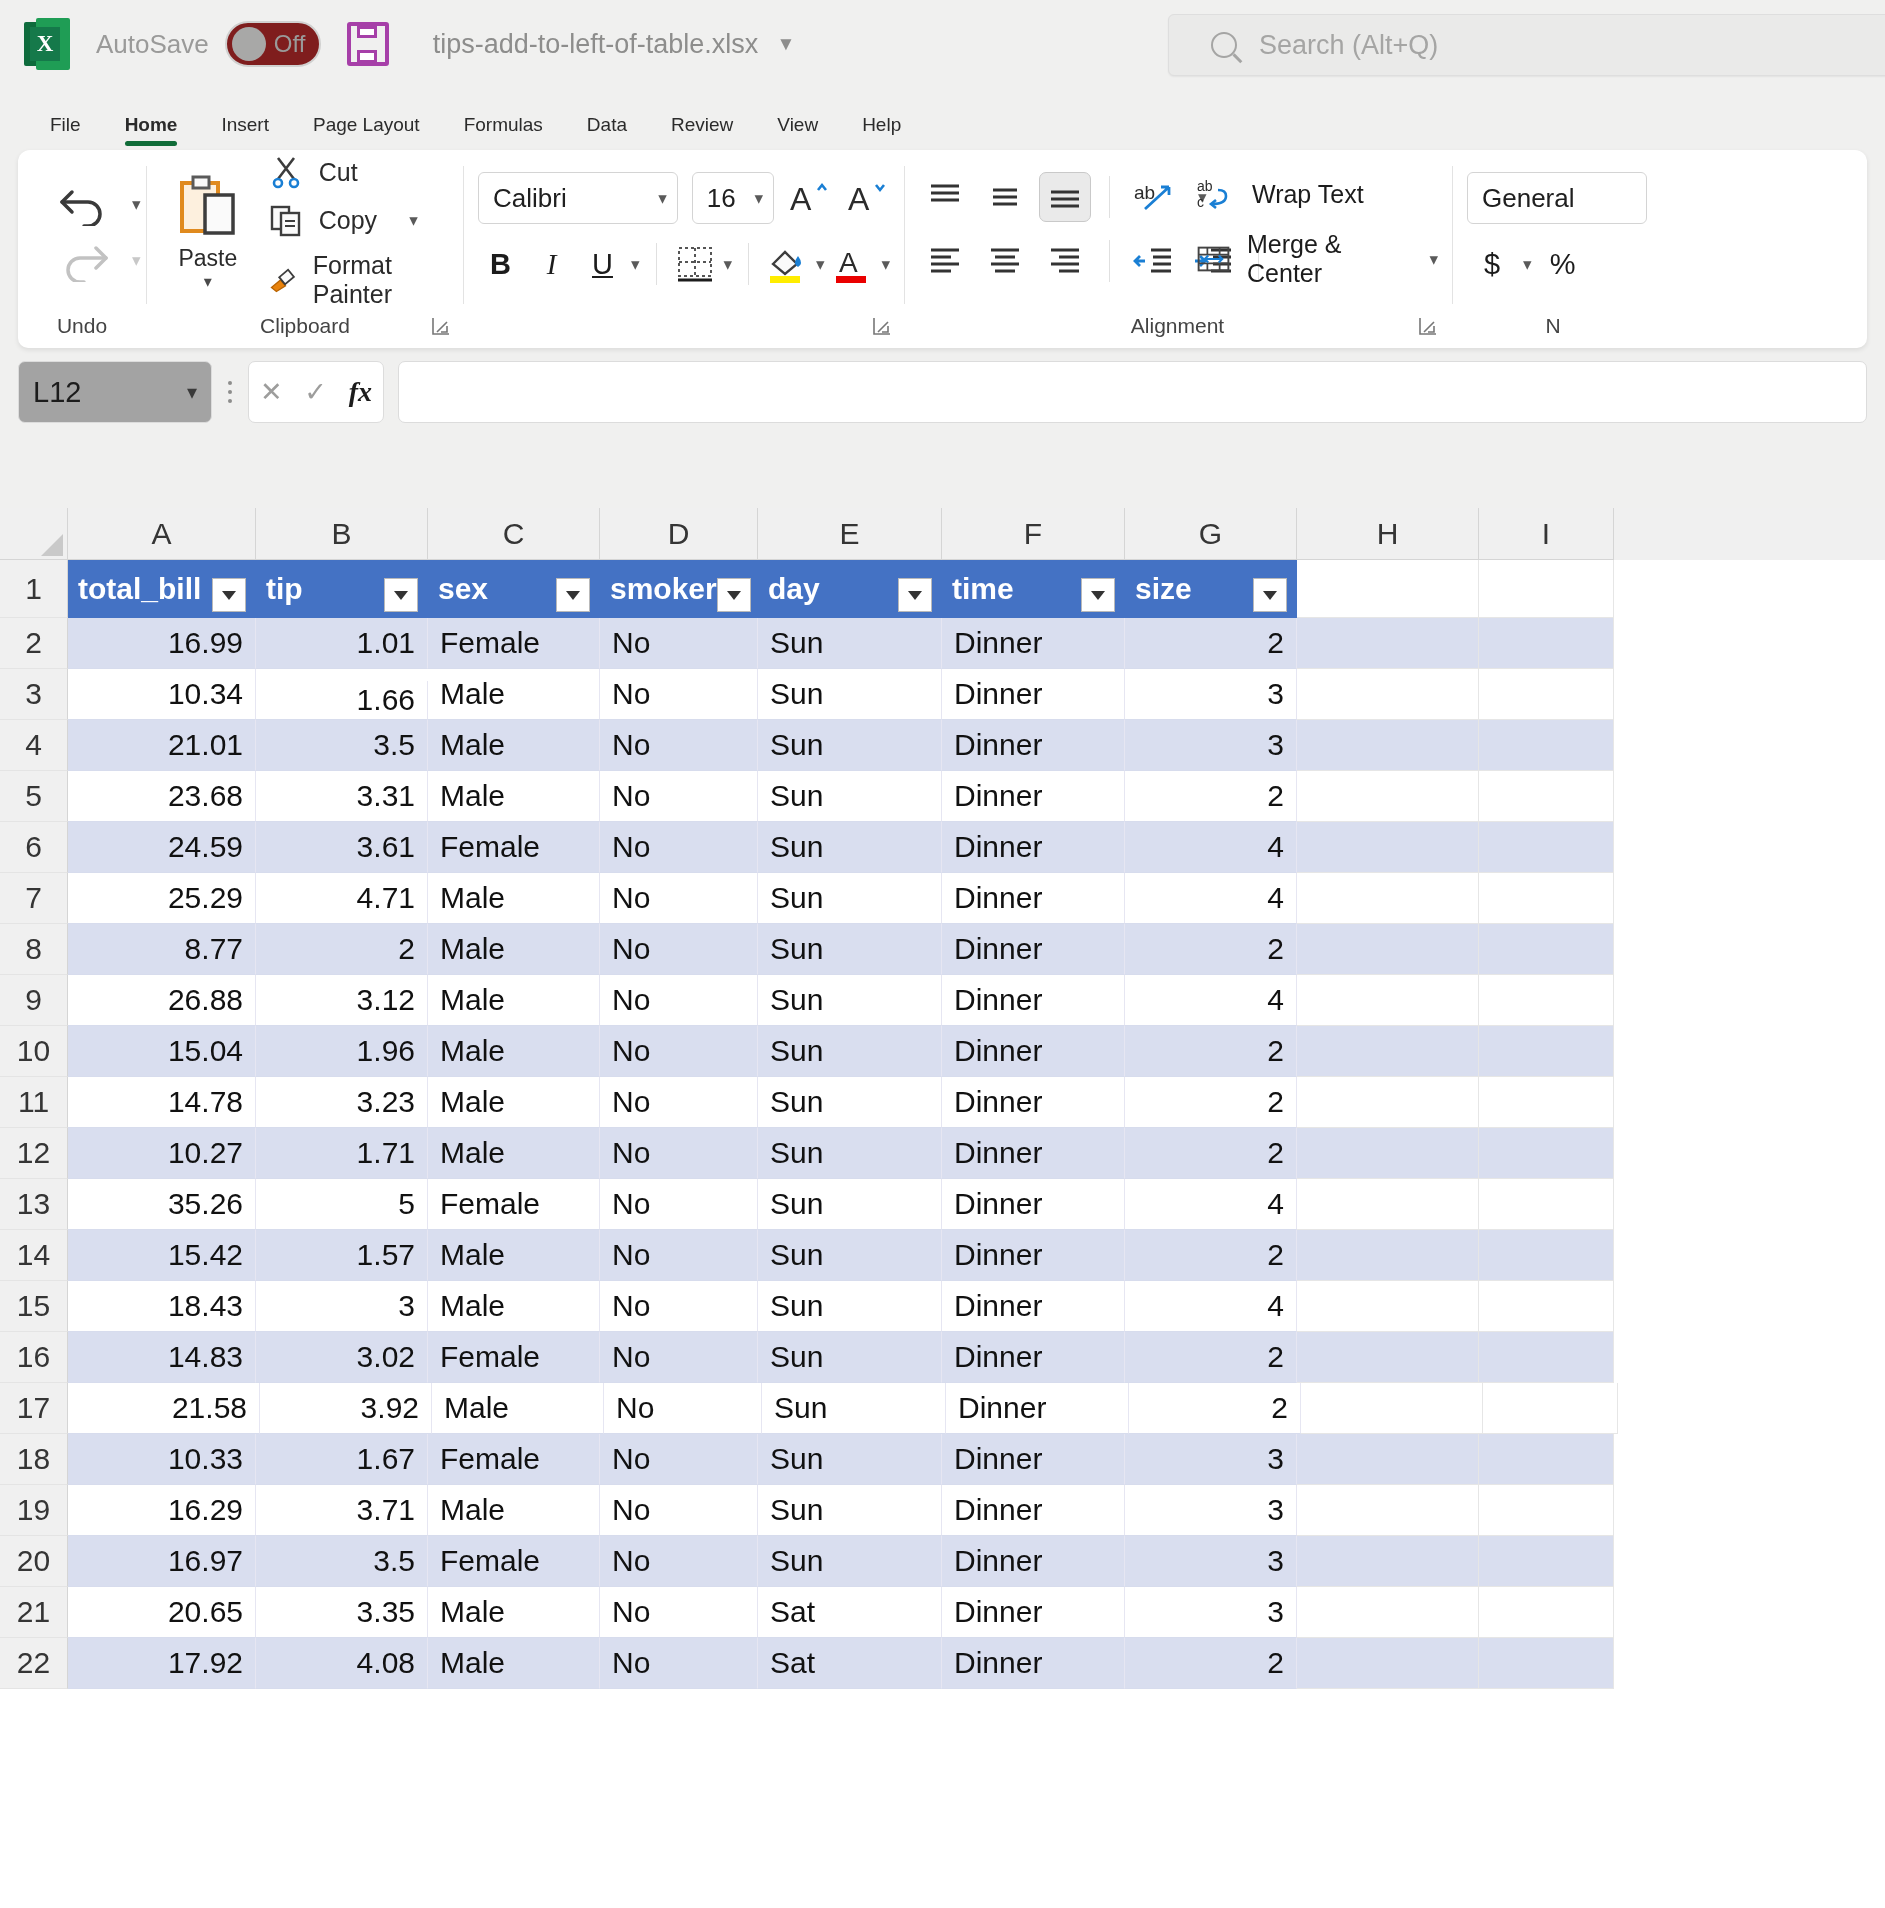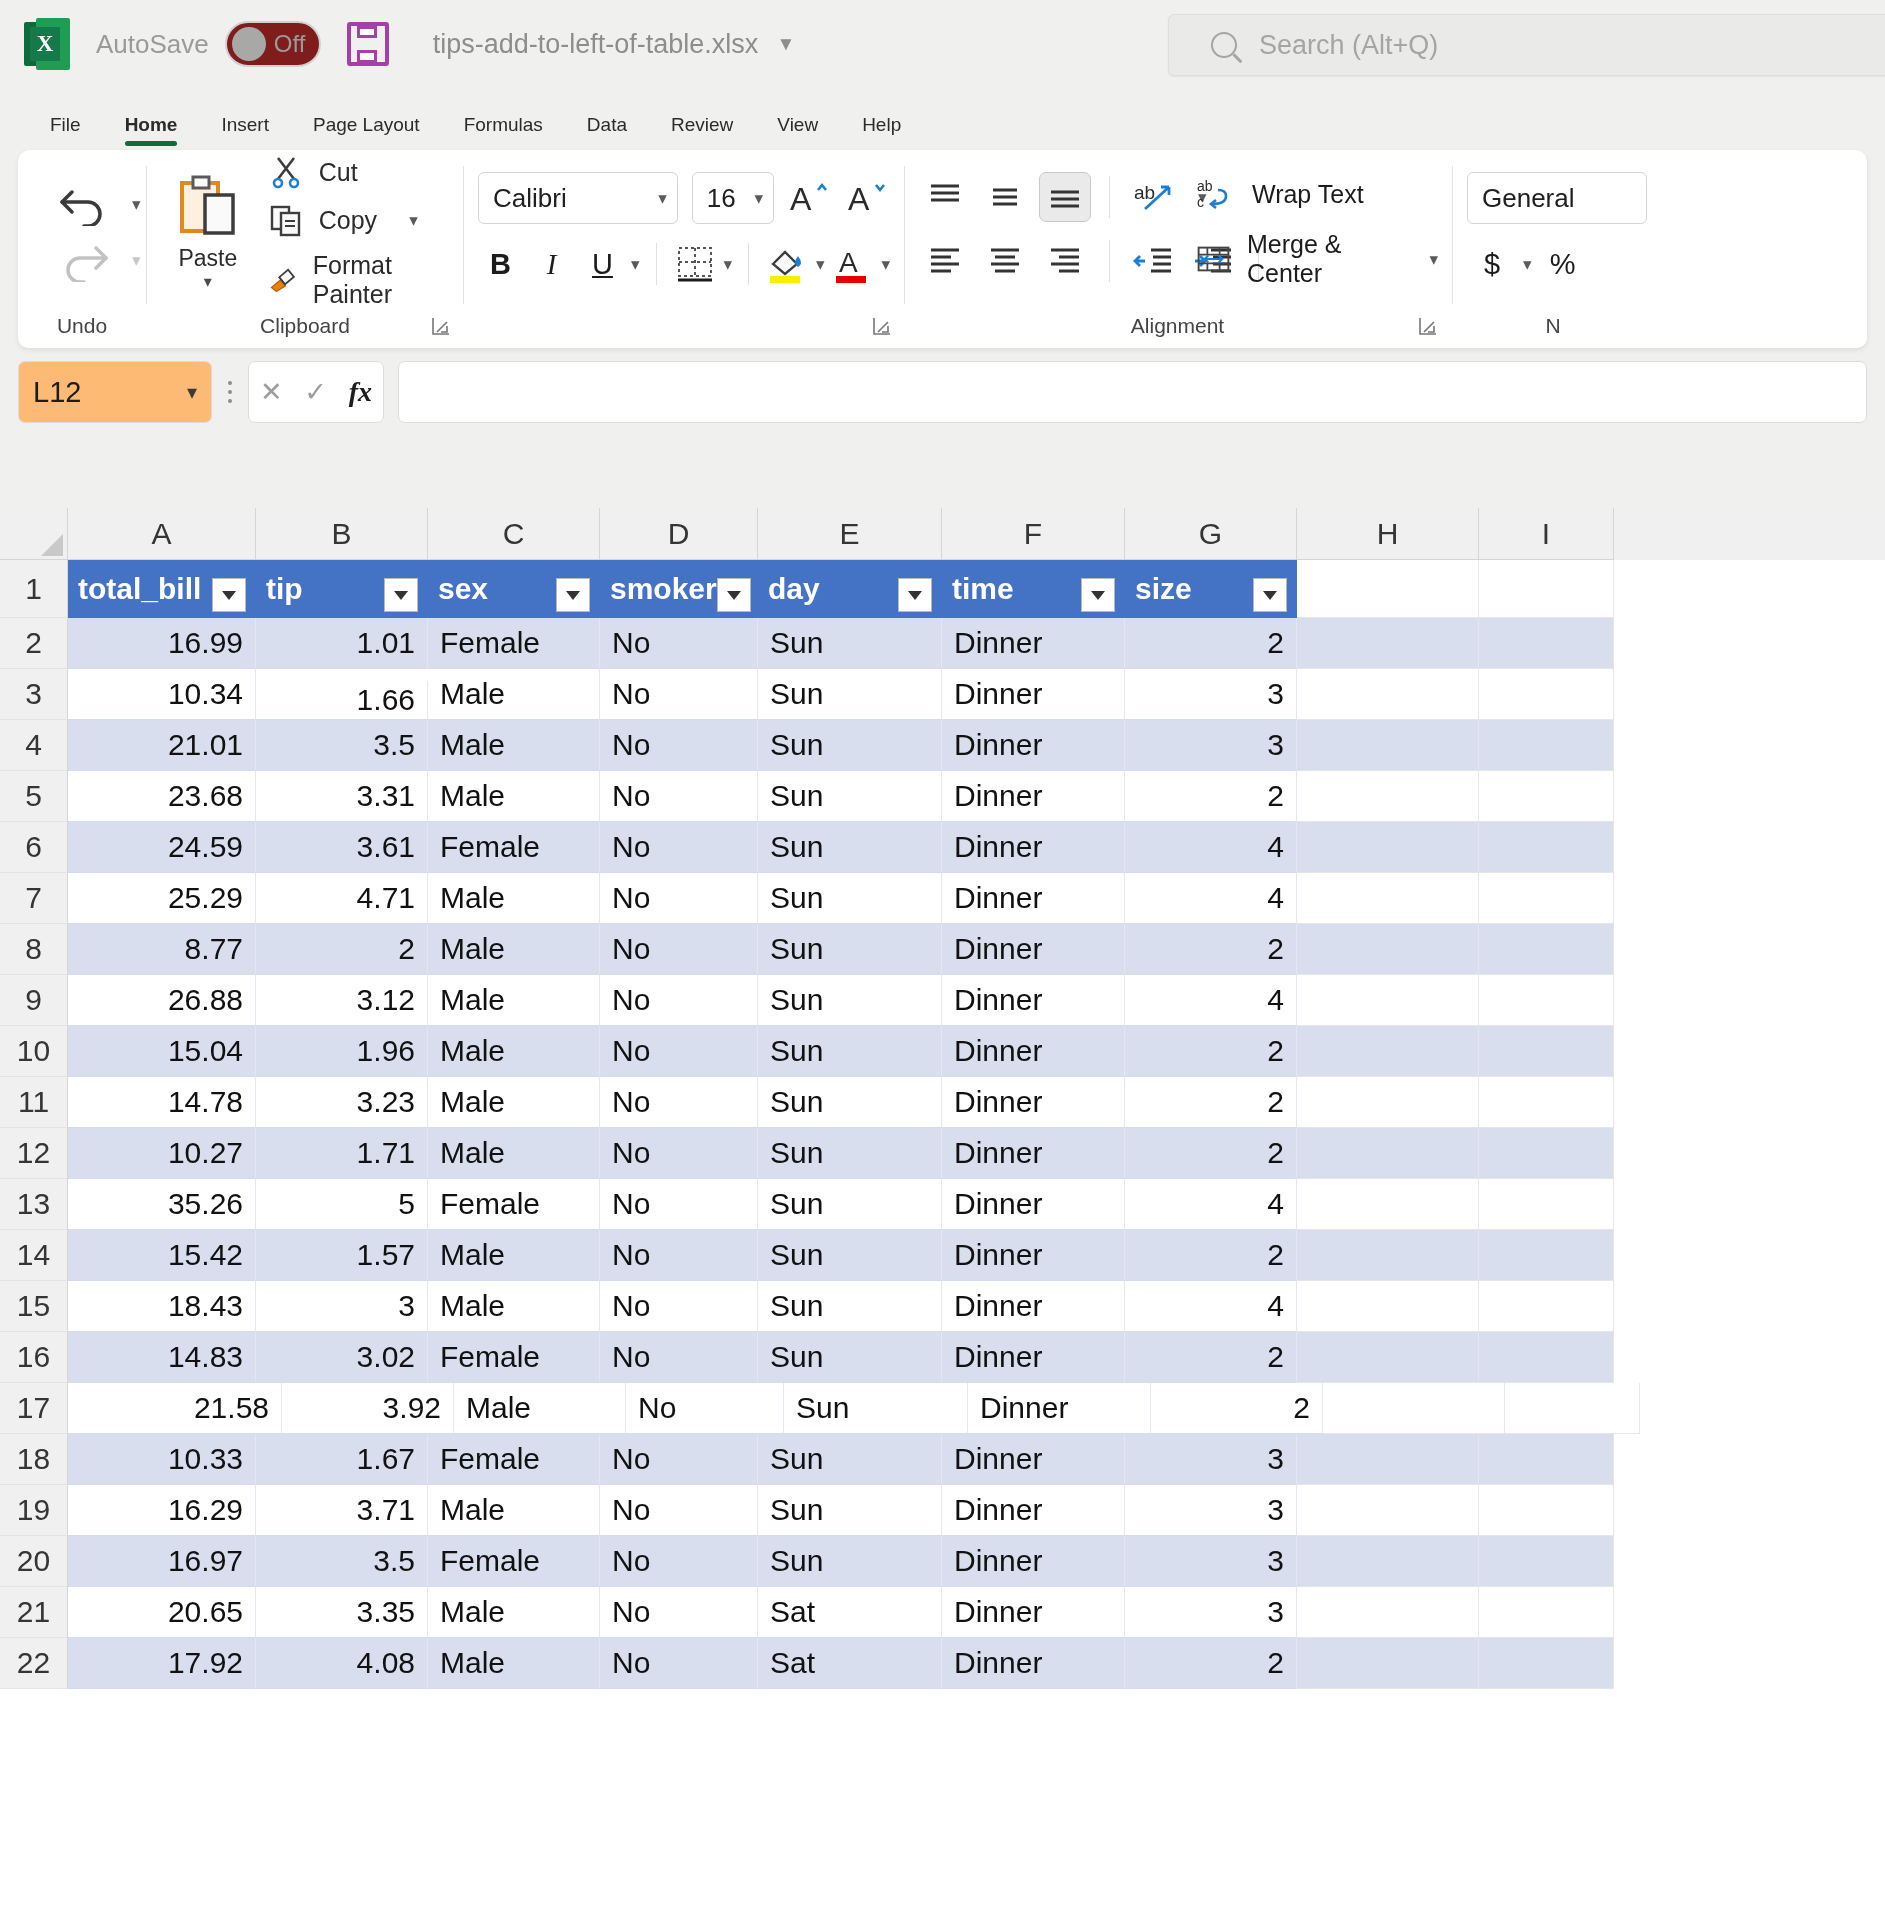--- a/index.html
+++ b/index.html
@@ -113,21 +113,21 @@
   .abtn { width:52px; height:50px; display:flex; align-items:center; justify-content:center; cursor:pointer; border-radius:7px;}
   .abtn.sel { background:#eaeaea; border:1px solid #c9c9c9; }
   .wrap-list { display:flex; flex-direction:column; gap:18px; padding-left:10px;}
   .wrap-item { display:flex; align-items:center; gap:16px; font-size:25px; color:#1c1c1c; cursor:pointer;}
 
   .dlg { position:absolute; bottom:10px; right:10px; width:22px; height:22px; cursor:pointer; }
 
   
   .fbar { height:88px; display:flex; align-items:center; padding:0 18px; gap:0; }
   .namebox {
-    width:194px; height:62px; background:#fdba74; border:1px solid #dcdcdc; border-radius:7px;
+    width:194px; height:62px; background:#a3a3a3; border:1px solid #dcdcdc; border-radius:7px;
     display:flex; align-items:center; padding:0 14px; font-size:29px; color:#1c1c1c; cursor:pointer;
   }
   .namebox .cv { margin-left:auto; font-size:20px; color:#3a3a3a; }
   .dots { width:36px; display:flex; flex-direction:column; align-items:center; gap:5px; cursor:pointer;}
   .dots i { width:4px; height:4px; background:#8d8d8c; border-radius:50%; display:block;}
   .fxgroup {
     width:136px; height:62px; background:#fff; border:1px solid #dcdcdc; border-radius:7px;
     display:flex; align-items:center; justify-content:space-around; font-size:27px; color:#9d9d9c;
   }
   .fxgroup .fx { color:#1c1c1c; font: italic bold 28px "Liberation Serif", serif; cursor:pointer;}
@@ -702,21 +702,21 @@
         <div class="cell" style="width: 172px;">Female</div>
         <div class="cell" style="width: 158px;">No</div>
         <div class="cell" style="width: 184px;">Sun</div>
         <div class="cell" style="width: 183px;">Dinner</div>
         <div class="cell num" style="width: 172px;">2</div>
         <div class="cell empty" style="width: 182px;"></div>
         <div class="cell empty" style="width: 135px;"></div>
       </div>
       <div class="row">
         <div class="rh">17</div>
-        <div class="cell num" style="width: 214px;">21.58</div>
+        <div class="cell num" style="width: 192px;">21.58</div>
         <div class="cell num" style="width: 172px;">3.92</div>
         <div class="cell" style="width: 172px;">Male</div>
         <div class="cell" style="width: 158px;">No</div>
         <div class="cell" style="width: 184px;">Sun</div>
         <div class="cell" style="width: 183px;">Dinner</div>
         <div class="cell num" style="width: 172px;">2</div>
         <div class="cell empty" style="width: 182px;"></div>
         <div class="cell empty" style="width: 135px;"></div>
       </div>
       <div class="row banded">

